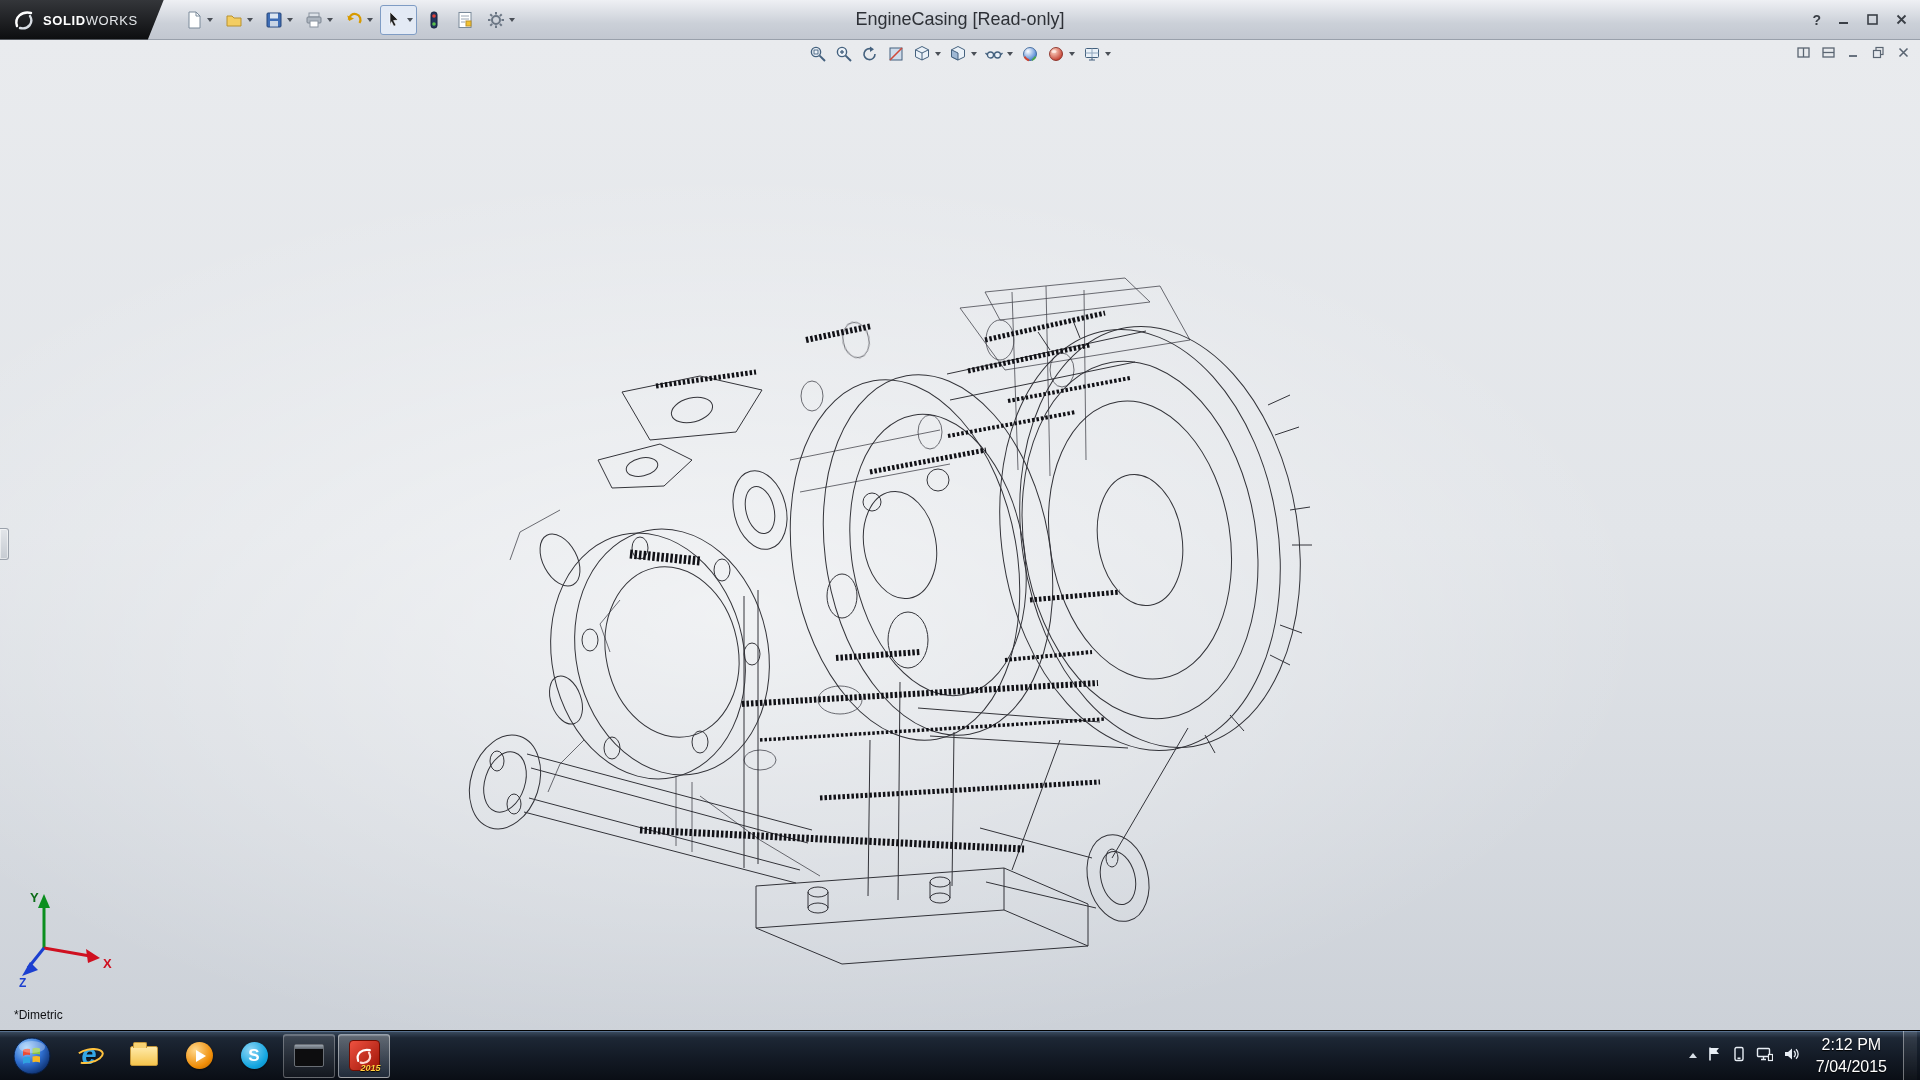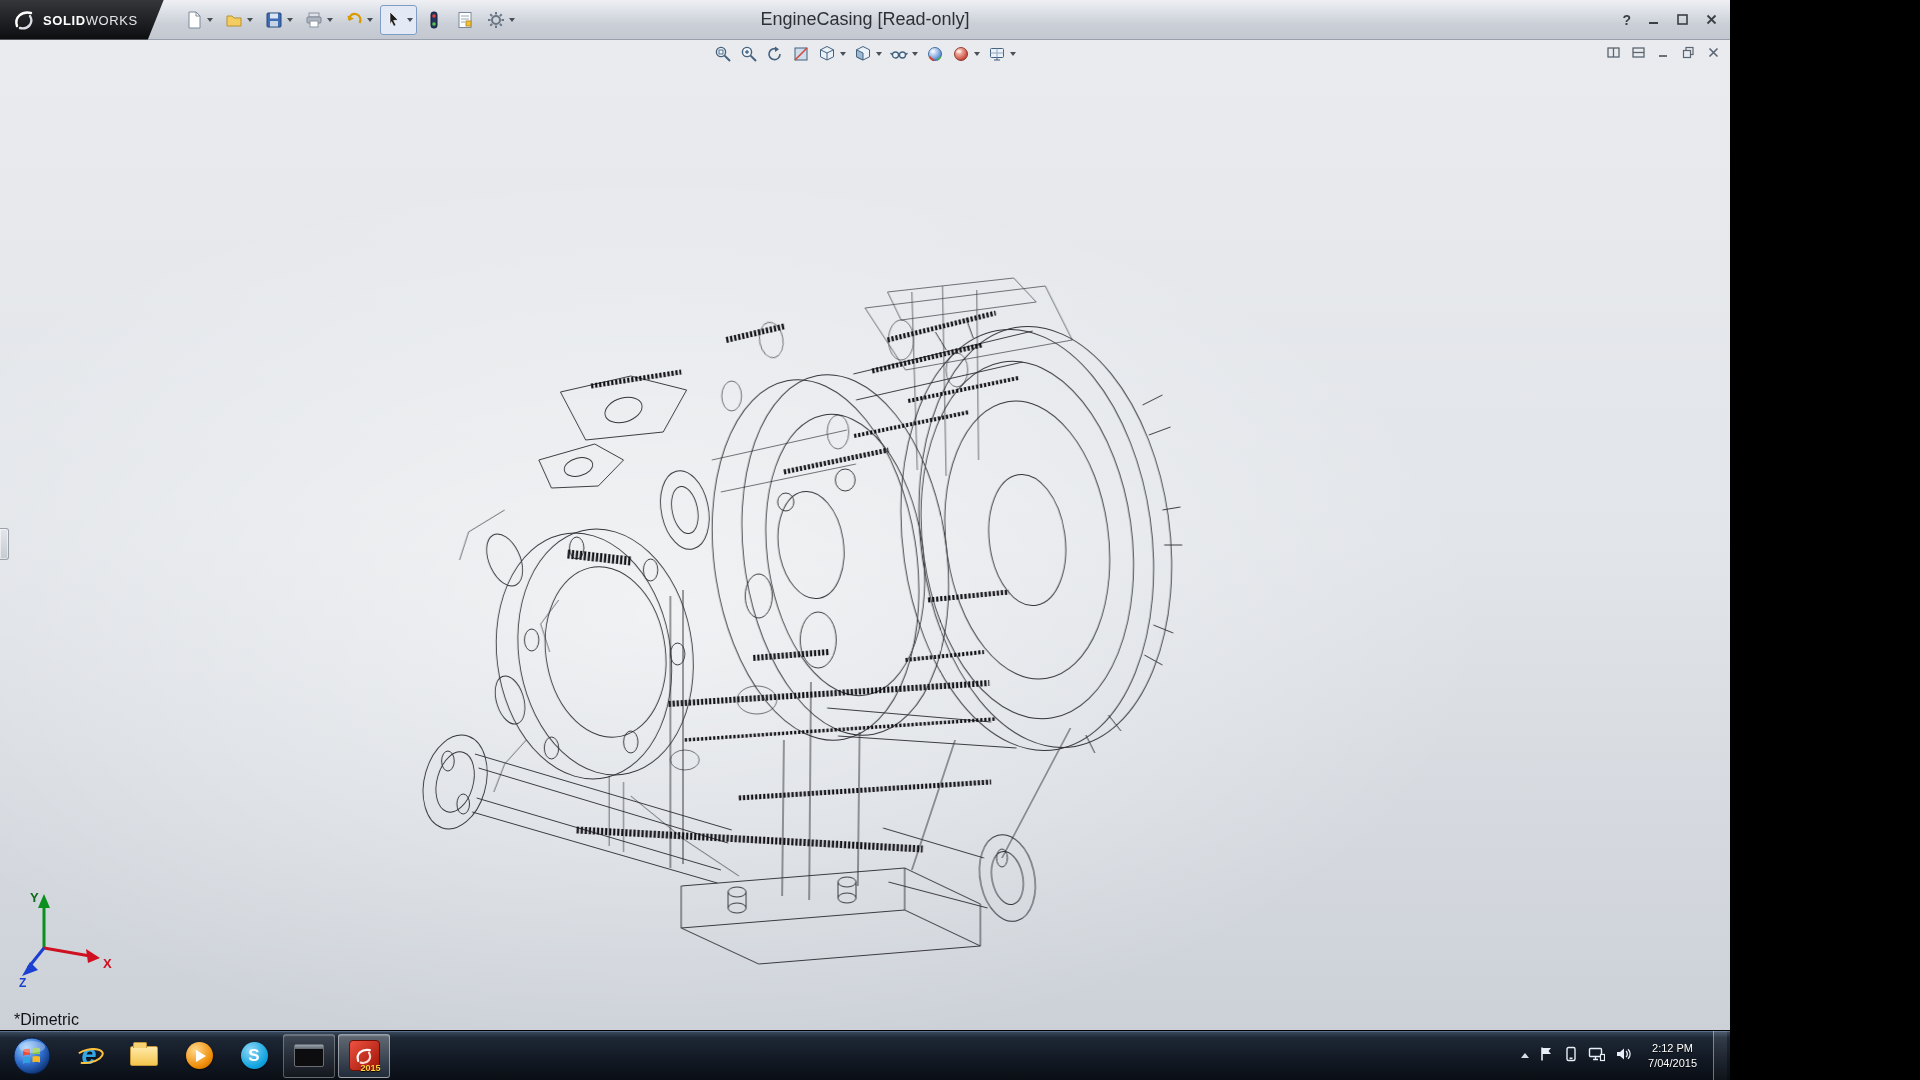--- a/index.html
+++ b/index.html
@@ -1,18 +1,18 @@
 <!DOCTYPE html>
 <html><head>
 <meta charset="utf-8">
 <style>
   * { margin:0; padding:0; box-sizing:border-box; }
   html,body { width:1920px; height:1080px; overflow:hidden; background:#000;
               font-family:"Liberation Sans", sans-serif; }
-  .screen { width:1730px; height:1080px; display:flex; flex-direction:column; }
+  .screen { width:1920px; height:1080px; display:flex; flex-direction:column; }
 
   
   .titlebar { height:40px; background:linear-gradient(#eef0f4,#cbd0d8 60%,#c2c7d0);
               border-bottom:1px solid #99a0ab; display:flex; align-items:center;
               position:relative; flex:0 0 auto; }
   .logo { height:40px; background:linear-gradient(#34363a,#0c0d0f); color:#fff;
           display:flex; align-items:center; gap:7px; padding:0 26px 0 12px;
           clip-path:polygon(0 0,100% 0,calc(100% - 16px) 100%,0 100%); }
   .logo-bold { font-weight:700; font-size:13px; letter-spacing:.6px; }
   .logo-light { font-weight:400; font-size:13px; letter-spacing:.6px; color:#e4e7ea; }
@@ -36,39 +36,39 @@
       radial-gradient(ellipse at 38% 58%, rgba(255,255,255,.55), rgba(255,255,255,0) 55%),
       linear-gradient(180deg,#e9ebee 0%,#e2e5e9 50%,#ccd1d8 100%); }
   .headsup { position:absolute; top:5px; left:50%; transform:translateX(-50%);
              display:flex; align-items:center; gap:8px; z-index:5; }
   .hu-btn { display:flex; align-items:center; gap:1px; }
   .child-controls { position:absolute; top:5px; right:10px; display:flex;
                     align-items:center; gap:12px; z-index:5; }
   .model { position:absolute; inset:0; width:100%; height:100%; }
   .triad { position:absolute; left:18px; bottom:42px; z-index:4; }
   .triad text { font-family:"Liberation Sans", sans-serif; font-weight:700; }
-  .view-label { position:absolute; left:14px; bottom:1px; font-size:16px;
+  .view-label { position:absolute; left:14px; bottom:8px; font-size:12px;
                 color:#101114; z-index:4; }
   .side-tab { position:absolute; left:0; top:488px; width:9px; height:32px;
               background:linear-gradient(#e3e6ea,#c6cbd2); border:1px solid #9aa1ab;
               border-left:none; border-radius:0 3px 3px 0;
               box-shadow:inset 0 0 0 1px rgba(255,255,255,.5); z-index:4; }
 
   
   .taskbar { height:50px; flex:0 0 auto; display:flex; align-items:stretch;
              background:linear-gradient(180deg,#3d4e63 0%,#1d2735 14%,#131a25 55%,#0a0e15 100%);
              border-top:1px solid #000;
              box-shadow:inset 0 1px 0 rgba(130,165,210,.40); position:relative; }
   .tb-apps { display:flex; align-items:center; gap:3px; padding-left:4px; }
   .app-btn { width:52px; height:44px; display:flex; align-items:center;
              justify-content:center; border-radius:3px; border:1px solid transparent;
              position:relative; }
   .app-btn.open { background:linear-gradient(rgba(255,255,255,.14),rgba(255,255,255,.03));
                   border-color:rgba(255,255,255,.28);
-                  box-shadow:inset 0 1px 0 rgba(255,255,255,.2); }
+                  box-shadow:inset 0 1px 0 rgba(255,255,255,.2);font-style:italic; }
   .app-btn.active { background:linear-gradient(rgba(255,255,255,.30),rgba(150,190,240,.16));
                     border-color:rgba(255,255,255,.45); }
   .start-btn { width:56px; }
   .ie-wrap { position:relative; width:32px; height:32px; display:flex;
              align-items:center; justify-content:center; }
   .ie-glyph { font-size:27px; font-weight:700; font-style:italic; color:#33a7e6;
               text-shadow:0 1px 2px rgba(0,0,0,.6); line-height:1; }
   .ie-ring { position:absolute; left:1px; top:8px; }
   .folder { width:28px; height:20px; position:relative; border-radius:2px;
             background:linear-gradient(#ffeaa9,#f5c54e); border:1px solid #c2963a; }
@@ -92,21 +92,21 @@
          background:linear-gradient(#9aa3ad,#5d646c); }
   .sw-icon { width:31px; height:31px; border-radius:4px; position:relative;
          background:linear-gradient(135deg,#ee5140,#9e1406);
          border:1px solid #6e0d02; display:flex; align-items:center; justify-content:center; }
   .sw-badge { position:absolute; right:-2px; bottom:-3px; font-size:9px; font-weight:700;
          color:#ffd23f; text-shadow:0 1px 1px #000; }
   .tray { margin-left:auto; display:flex; align-items:center; gap:10px;
           padding-right:3px; }
   .chevron-up { width:0; height:0; border-left:4px solid transparent;
           border-right:4px solid transparent; border-bottom:5px solid #d7dee6; }
-  .clock { text-align:center; color:#fff; font-size:11px; line-height:1.35;
+  .clock { text-align:center; color:#fff; font-size:16px; line-height:1.35;
            text-shadow:0 1px 1px #000; padding:0 6px; }
   .show-desktop { width:14px; align-self:stretch;
            border-left:1px solid rgba(255,255,255,.4);
            background:linear-gradient(rgba(255,255,255,.10),rgba(255,255,255,.02)); }
 </style>
 </head>
 <body>
 
 <div class="screen">
 

